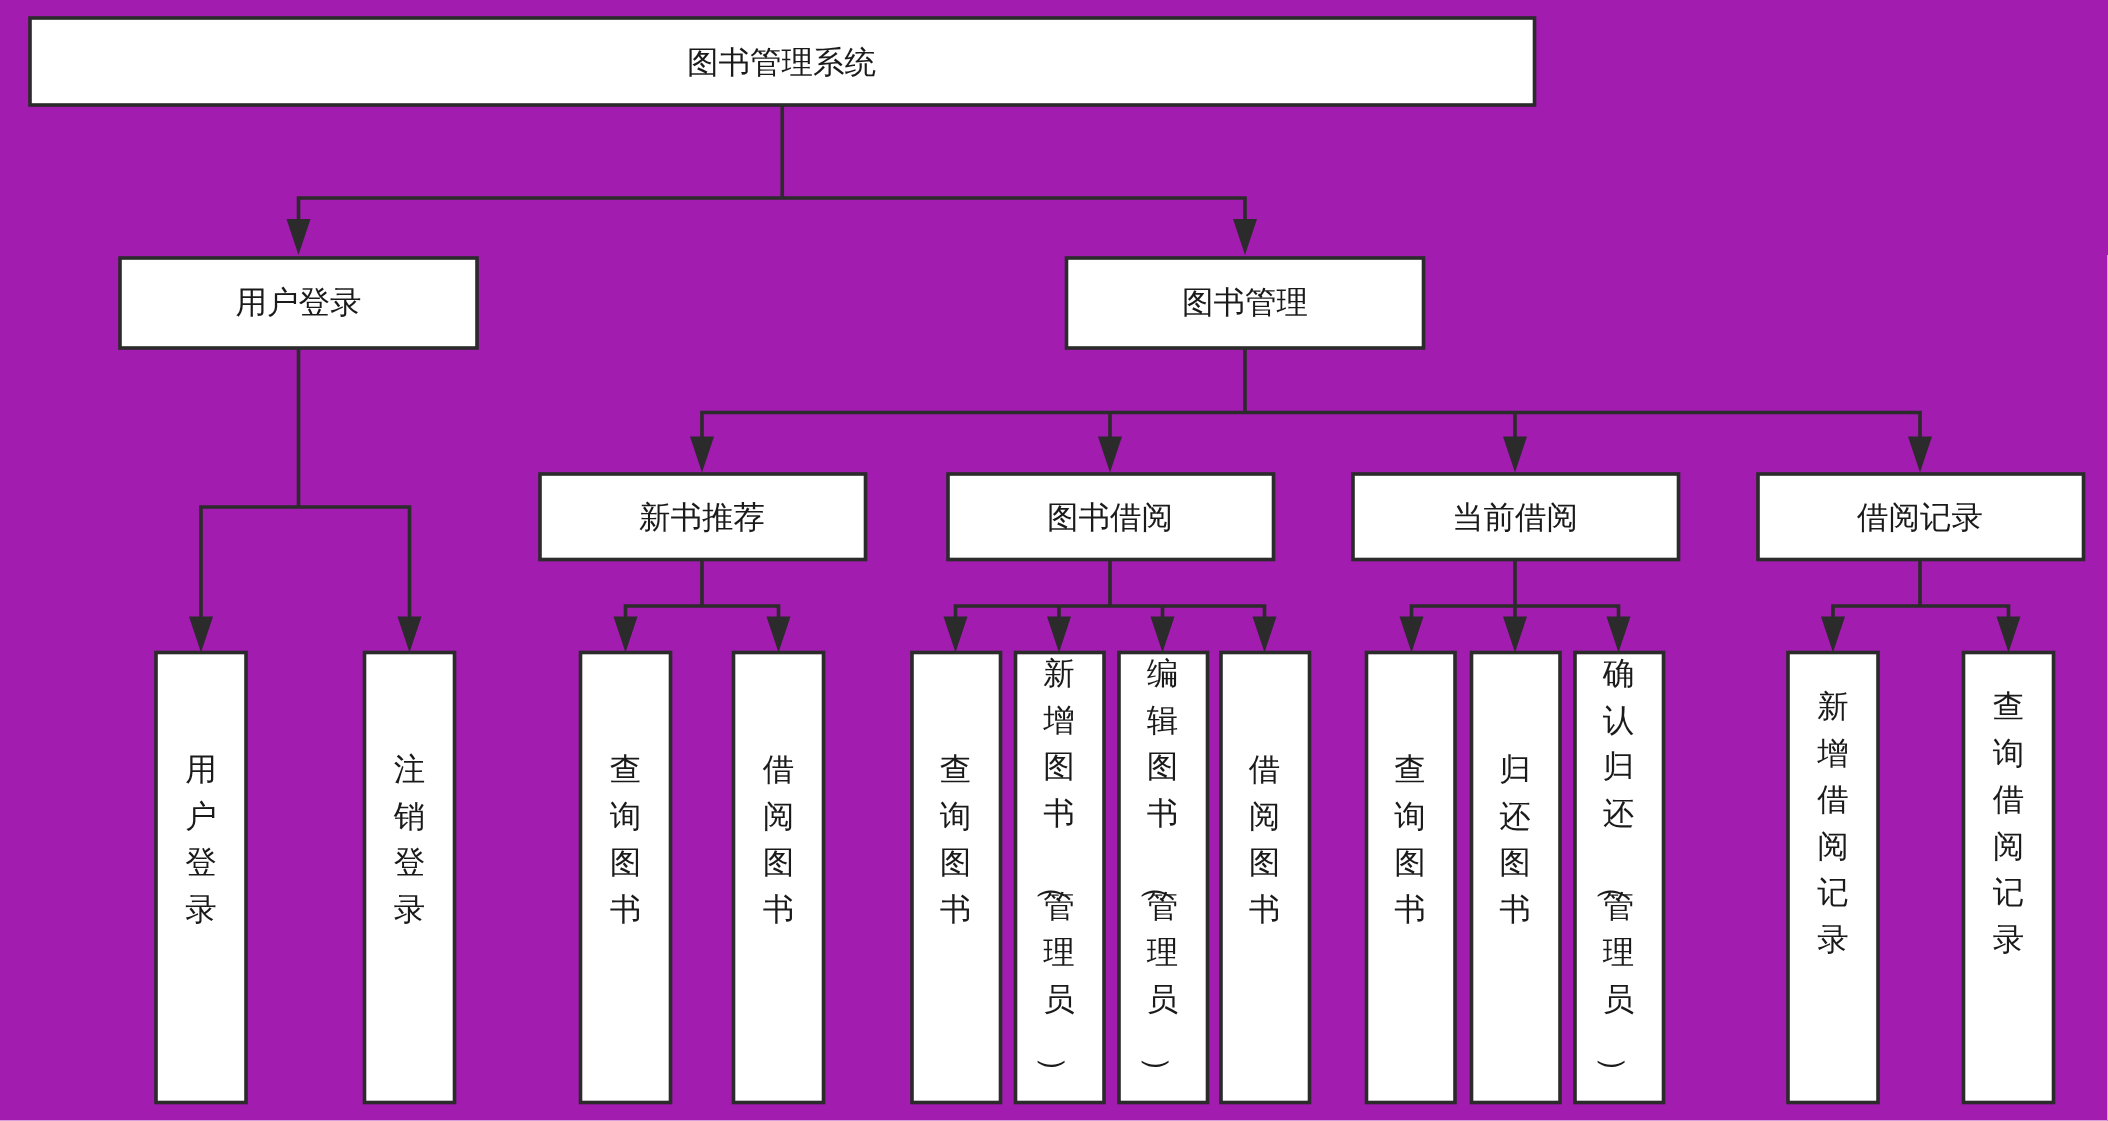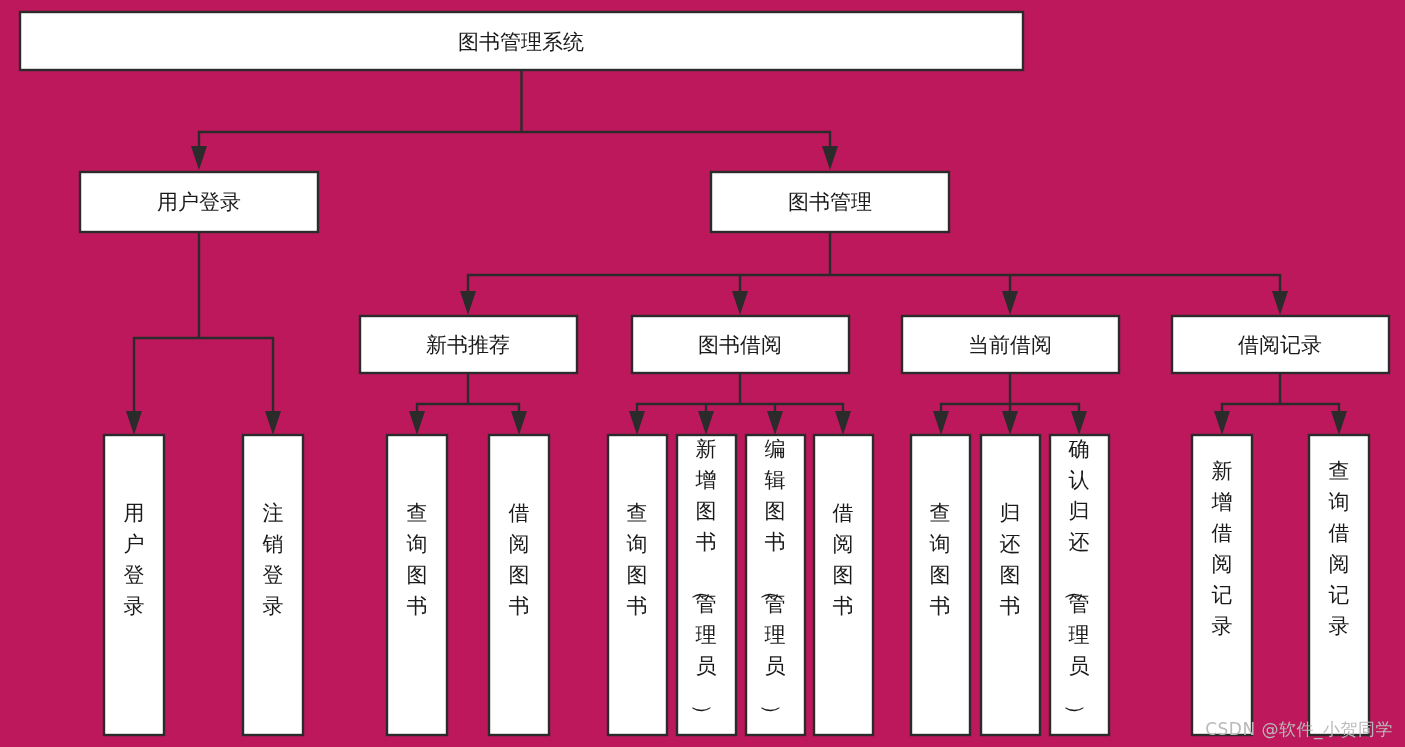--- a/index.html
+++ b/index.html
@@ -11,21 +11,21 @@
   body {
     width: 1405px;
     height: 747px;
     font-family: "DejaVu Sans", "Liberation Sans", sans-serif;
     overflow: hidden;
   }
   #diagram-root {
     position: relative;
     width: 1405px;
     height: 747px;
-    background: #be185d;
+    background: #a21caf;
   }
   svg.flow {
     position: absolute;
     top: 0;
     left: 0;
     width: 1405px;
     height: 747px;
     display: block;
   }
   .node-rect {
@@ -206,15 +206,14 @@
       <text class="node-label-v" x="1222" y="478"><tspan x="1222" y="478">新</tspan><tspan x="1222" y="509">增</tspan><tspan x="1222" y="540">借</tspan><tspan x="1222" y="571">阅</tspan><tspan x="1222" y="602">记</tspan><tspan x="1222" y="633">录</tspan></text>
     </g>
 
     <g>
       <rect class="node-rect" x="1309" y="435" width="60" height="300"></rect>
       <text class="node-label-v" x="1339" y="478"><tspan x="1339" y="478">查</tspan><tspan x="1339" y="509">询</tspan><tspan x="1339" y="540">借</tspan><tspan x="1339" y="571">阅</tspan><tspan x="1339" y="602">记</tspan><tspan x="1339" y="633">录</tspan></text>
     </g>
 
   </svg>
 
-  <div class="watermark">CSDN @软件_小贺同学</div>
 
 </div>
 
 </body></html>

